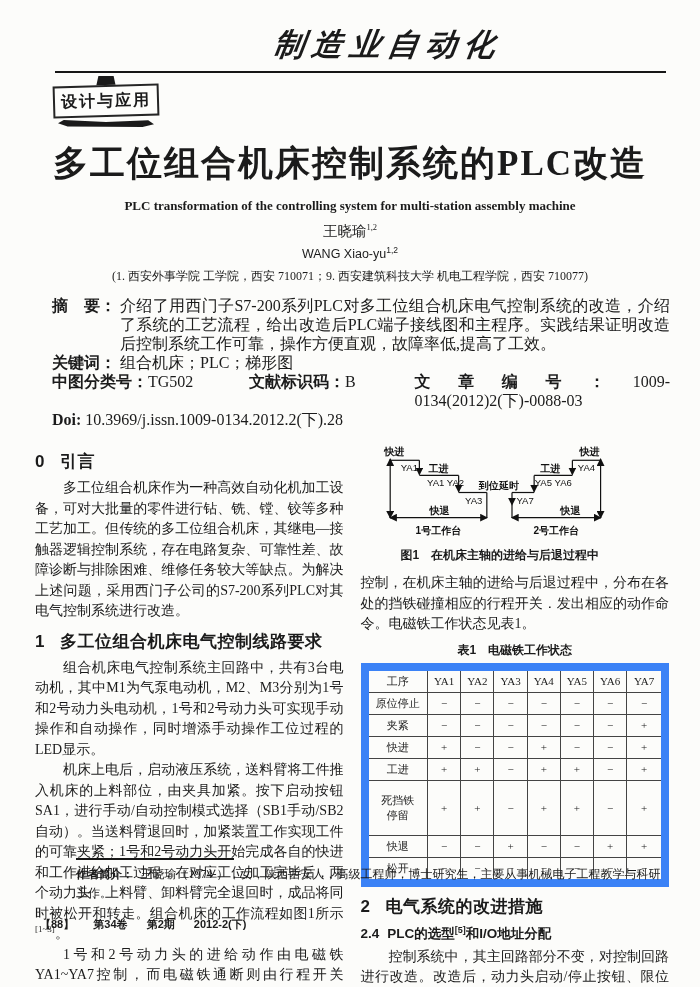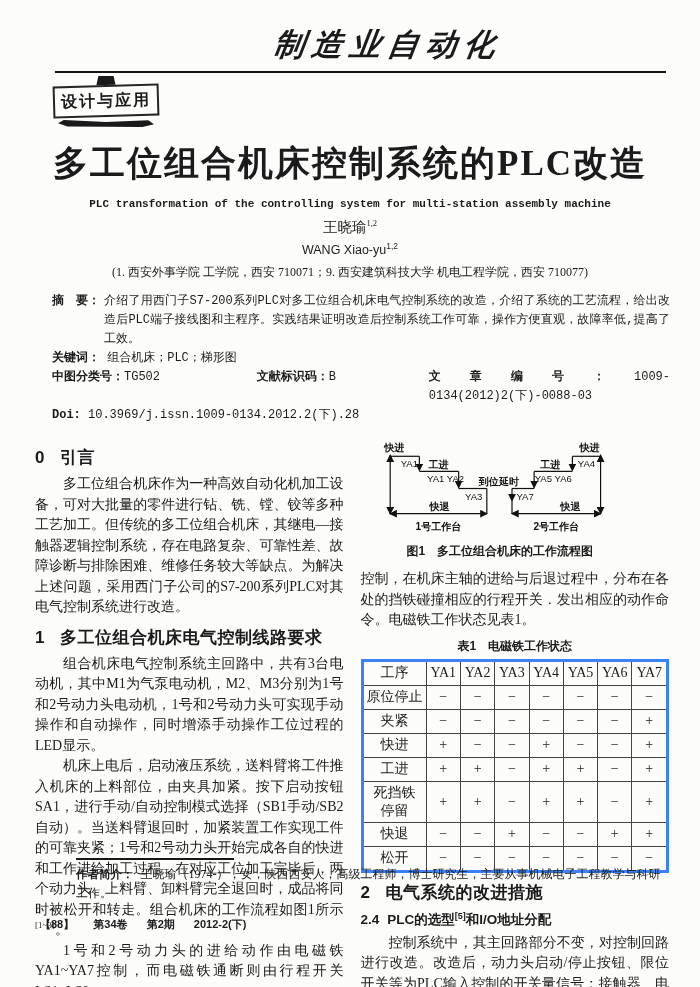--- a/index.html
+++ b/index.html
@@ -19,27 +19,27 @@
   .stamp-box{
     border:2px solid #252525;background:#fdfdfb;padding:4px 4px 3px;
     font-family:"Liberation Sans",sans-serif;font-weight:bold;font-size:16px;letter-spacing:2px;
     transform:rotate(-1.6deg);
   }
   .stamp-ground{height:7px;background:#1a1a1a;margin:3px auto 0;width:96px;
     clip-path:polygon(0 45%,6% 0,50% 30%,94% 5%,100% 60%,88% 100%,10% 92%);}
   
   .title-block{padding-top:140px;text-align:center;}
   .article-title{margin:0;font-size:35px;font-weight:bold;letter-spacing:2px;font-family:"Liberation Serif",serif;}
-  .article-title-en{font-family:Liberation Mono, monospace;font-weight:bold;font-size:11px;margin-top:11px;}
+  .article-title-en{font-family:Liberation Serif, serif;font-weight:bold;font-size:13px;margin-top:11px;}
   .author-cn{font-size:14.5px;margin-top:8px;}
   .author-en{font-family:"Liberation Sans",sans-serif;font-size:12.5px;margin-top:4px;}
   .affiliation{font-size:12px;margin-top:7px;}
   sup{font-size:8.5px;}
   
-  .meta{margin:11px 30px 10px 52px;font-family:Liberation Mono, monospace;font-size:12px;line-height:19px;text-align:justify;}
+  .meta{margin:11px 30px 10px 52px;font-family:Liberation Serif, serif;font-size:16px;line-height:19px;text-align:justify;}
   .meta-label{font-weight:bold;white-space:nowrap;}
   .abstract{display:flex;}
   .abstract .meta-label{margin-right:4px;}
   .meta-row{display:flex;margin-top:0;}
   .meta-row .grp1{width:220px;}
   .meta-row .grp2{width:185px;}
   
   .columns{display:flex;gap:17px;margin:13px 31px 0 35px;}
   .col{flex:1;min-width:0;}
   .col p{margin:0;font-size:14px;line-height:20.5px;text-align:justify;}
@@ -50,21 +50,21 @@
   h3.subsec .num{margin-right:8px;}
   .refsup{font-size:9px;vertical-align:super;line-height:0;}
   
   .figure{margin:2px 0 0;}
   .fig-caption{text-align:center;font-family:"Liberation Sans",sans-serif;font-weight:bold;font-size:12px;margin:3px 30px 9px 0;}
   svg text{font-family:"Liberation Sans",sans-serif;font-size:9.5px;fill:#111;}
   svg text.cn{font-weight:bold;font-size:10px;}
   svg line, svg path.wire{stroke:#111;stroke-width:1.2;fill:none;}
   
   .tbl-caption{text-align:center;font-family:"Liberation Sans",sans-serif;font-weight:bold;font-size:12px;margin:7px 0 4px;}
-  table.tbl{width:100%;border-collapse:collapse;font-size:14px;border:3px solid #3b82f6;}
+  table.tbl{width:100%;border-collapse:collapse;font-size:11px;border:8px solid #3b82f6;}
   table.tbl td{border:1px solid #444;text-align:center;padding:2.5px 1px;height:16px;}
   table.tbl td.wname{width:21%;}
   
   .page-bottom{position:absolute;left:36px;right:30px;top:858px;}
   .footnote-divider{width:158px;border-top:2px solid #161616;margin:0 0 5px 40px;}
   .fnote{font-size:12px;line-height:19px;margin-left:40px;}
   .fnote .meta-label{font-family:"Liberation Sans",sans-serif;font-size:11.5px;margin-right:4px;}
   .page-info{margin:14px 0 0 4px;font-family:"Liberation Sans",sans-serif;font-weight:bold;font-size:11px;}
   .page-info span{margin-right:16px;}
 </style>
@@ -160,21 +160,21 @@
           <text class="cn" x="77" y="89" text-anchor="middle">1号工作台</text>
 
           <text class="cn" x="227" y="11" text-anchor="middle">快进</text>
           <text x="224" y="27" text-anchor="middle">YA4</text>
           <text class="cn" x="188" y="28" text-anchor="middle">工进</text>
           <text x="191" y="42" text-anchor="middle">YA5 YA6</text>
           <text x="163" y="59" text-anchor="middle">YA7</text>
           <text class="cn" x="208" y="69" text-anchor="middle">快退</text>
           <text class="cn" x="194" y="89" text-anchor="middle">2号工作台</text>
         </svg>
-        <div class="fig-caption">图1　多工位组合机床的工作流程图</div>
+        <div class="fig-caption">图1　在机床主轴的进给与后退过程中</div>
       </div>
 
       <p>控制，在机床主轴的进给与后退过程中，分布在各处的挡铁碰撞相应的行程开关．发出相应的动作命令。电磁铁工作状态见表1。</p>
 
       <div class="tbl-caption">表1　电磁铁工作状态</div>
       <table class="tbl">
         <tbody>
           <tr>
             <td class="wname">工序</td>
             <td>YA1</td>
@@ -219,21 +219,21 @@
             <td>工进</td>
             <td>+</td>
             <td>+</td>
             <td>−</td>
             <td>+</td>
             <td>+</td>
             <td>−</td>
             <td>+</td>
           </tr>
           <tr>
-            <td style="padding:2px 8px;">死挡铁停留</td>
+            <td style="padding:12px 8px;">死挡铁停留</td>
             <td>+</td>
             <td>+</td>
             <td>−</td>
             <td>+</td>
             <td>+</td>
             <td>−</td>
             <td>+</td>
           </tr>
           <tr>
             <td>快退</td>

